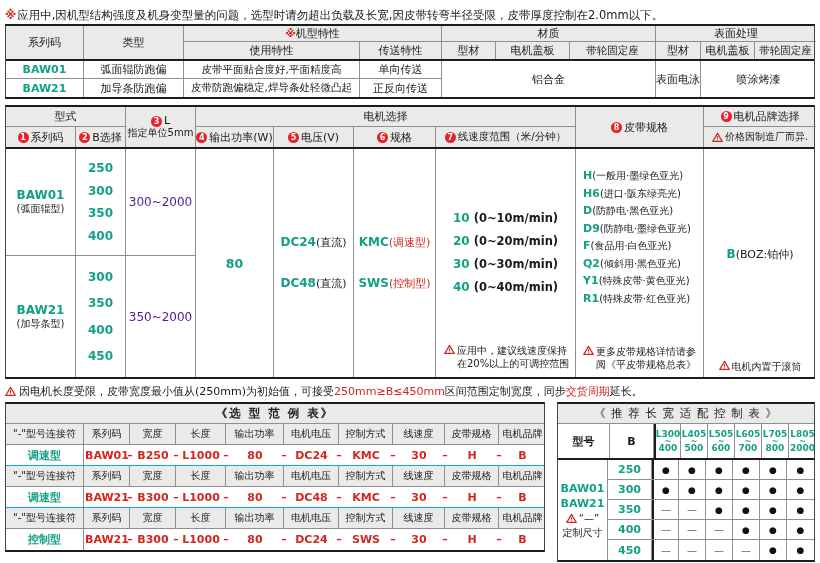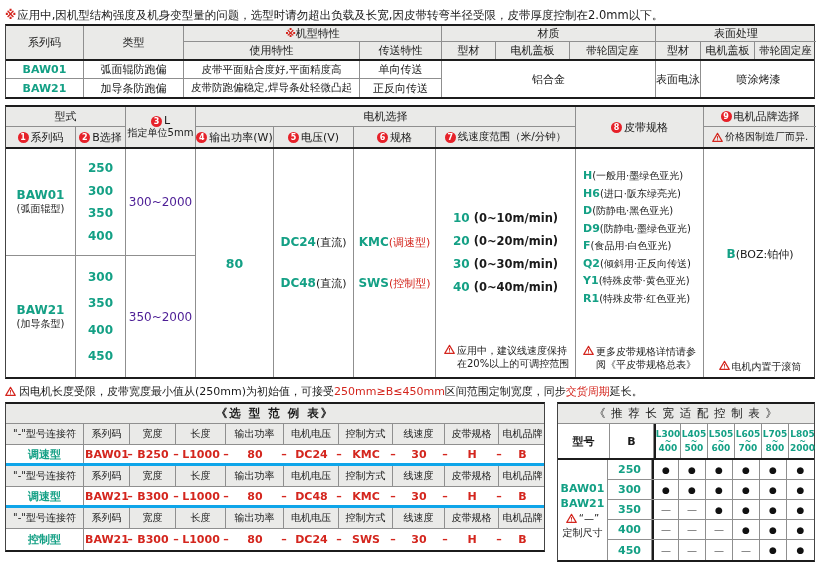--- a/index.html
+++ b/index.html
@@ -81,21 +81,21 @@
 
   
   .bottom { display:flex; margin-top:2px; align-items:flex-start; }
   
   .t3 { width:540px; }
   .t3-title { height:20px; background:#eaeae8; border-bottom:1px solid #8f8f8f; display:flex; align-items:center; justify-content:center; font-size:11.5px; font-weight:bold; letter-spacing:2px; }
   .t3-grid { display:grid; grid-template-columns:78px 46px 46px 50px 58px 55px 54px 52px 54px 47px; height:21px; }
   .t3-hrow { background:#eaeae8; border-bottom:1px solid #8f8f8f; }
   .t3-hrow .hc { display:flex; align-items:center; justify-content:center; font-size:10px; border-right:1px solid #8f8f8f; white-space:nowrap; overflow:hidden; }
   .t3-hrow .hc:last-child { border-right:none; }
-  .t3-vrow { border-bottom:3px solid #0ea5e9; }
+  .t3-vrow { border-bottom:1px solid #0ea5e9; }
   .t3-vrow:last-child { border-bottom:none; }
   .t3-vrow .label { display:flex; align-items:center; justify-content:center; font-size:11px; font-weight:bold; color:#14a085; border-right:1px solid #8f8f8f; }
   .t3-vrow .seg { position:relative; display:flex; align-items:center; justify-content:center; font-size:11px; font-weight:bold; color:#d4261e; white-space:nowrap; }
   .t3-vrow .dash { position:absolute; left:0; transform:translateX(-50%); color:#d4261e; font-weight:bold; }
   
   .t4 { width:258px; margin-left:12px; }
   .t4-title { height:20px; background:#eaeae8; border-bottom:1px solid #8f8f8f; display:flex; align-items:center; justify-content:center; font-size:11.5px; font-weight:normal; letter-spacing:1px; }
   .t4-cols { display:grid; grid-template-columns:52px 44px 27px 27px 27px 27px 27px 27px; }
   .t4-head { height:36px; background:#fff; border-bottom:2px solid #1c1c1c; }
   .t4-head .hc { display:flex; align-items:center; justify-content:center; font-size:11px; font-weight:bold;
@@ -288,21 +288,21 @@
         </div>
       </div>
 
       <div class="col belt-col">
         <div>
             <div class="belt-item"><span class="code">H</span><span>(一般用·墨绿色亚光)</span></div>
             <div class="belt-item"><span class="code">H6</span><span>(进口·阪东绿亮光)</span></div>
             <div class="belt-item"><span class="code">D</span><span>(防静电·黑色亚光)</span></div>
             <div class="belt-item"><span class="code">D9</span><span>(防静电·墨绿色亚光)</span></div>
             <div class="belt-item"><span class="code">F</span><span>(食品用·白色亚光)</span></div>
-            <div class="belt-item"><span class="code">Q2</span><span>(倾斜用·正反向传送)</span></div>
+            <div class="belt-item"><span class="code">Q2</span><span>(倾斜用·黑色亚光)</span></div>
             <div class="belt-item"><span class="code">Y1</span><span>(特殊皮带·黄色亚光)</span></div>
             <div class="belt-item"><span class="code">R1</span><span>(特殊皮带·红色亚光)</span></div>
           </div>
         <div class="note belt-note">
           <span class="wicon">
               <svg viewBox="0 0 24 24" width="11" height="11">
                 <path d="M12 3 L22.3 20.5 H1.7 Z" fill="none" stroke="#d4261e" stroke-width="2.6" stroke-linejoin="round"></path>
                 <rect x="10.9" y="9" width="2.2" height="5.6" fill="#d4261e"></rect>
                 <rect x="10.9" y="16.2" width="2.2" height="2.2" fill="#d4261e"></rect>
               </svg>

